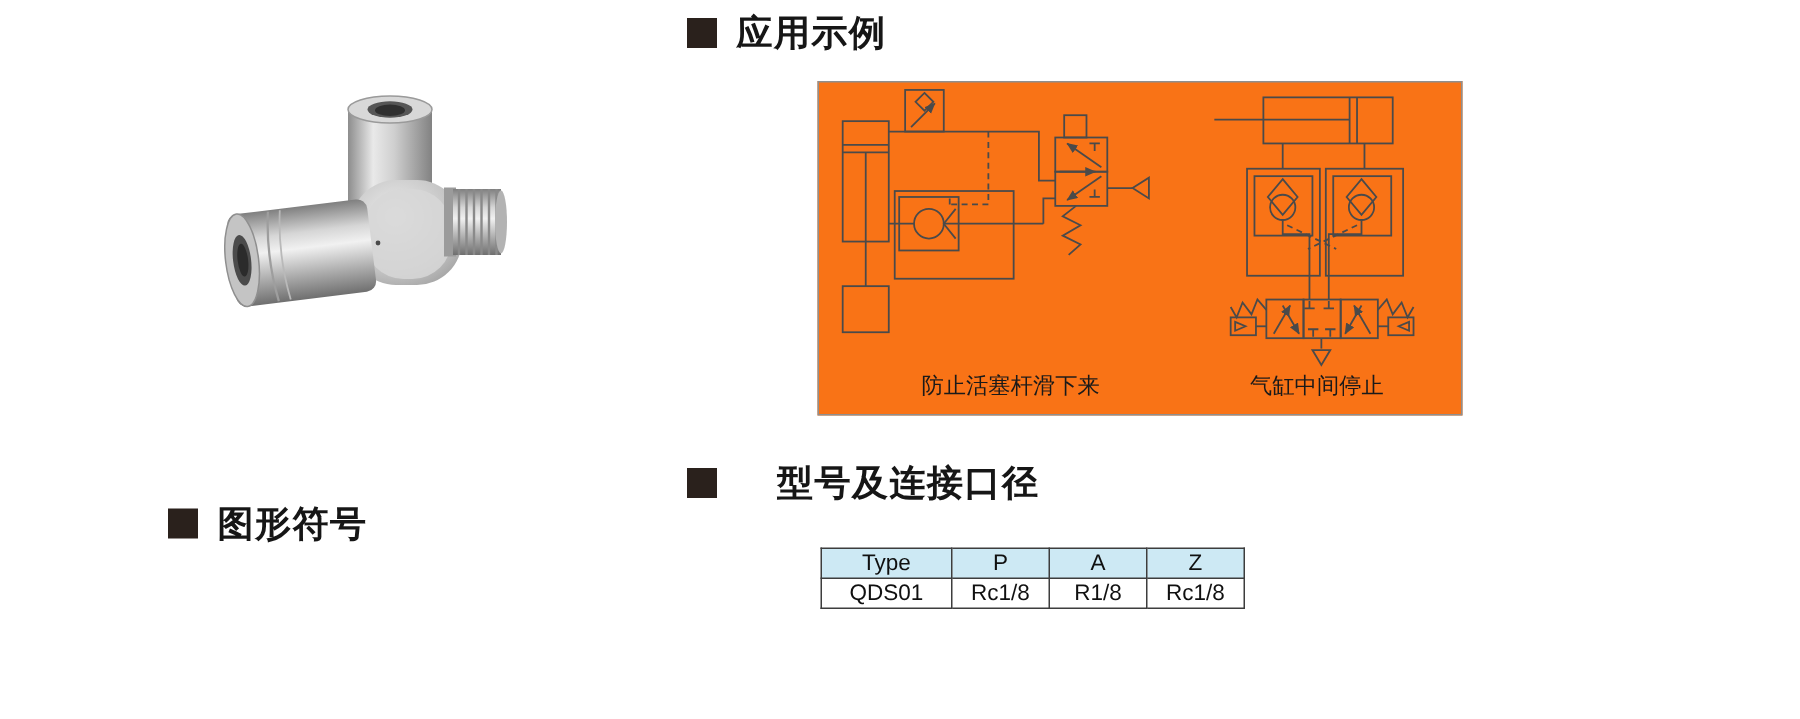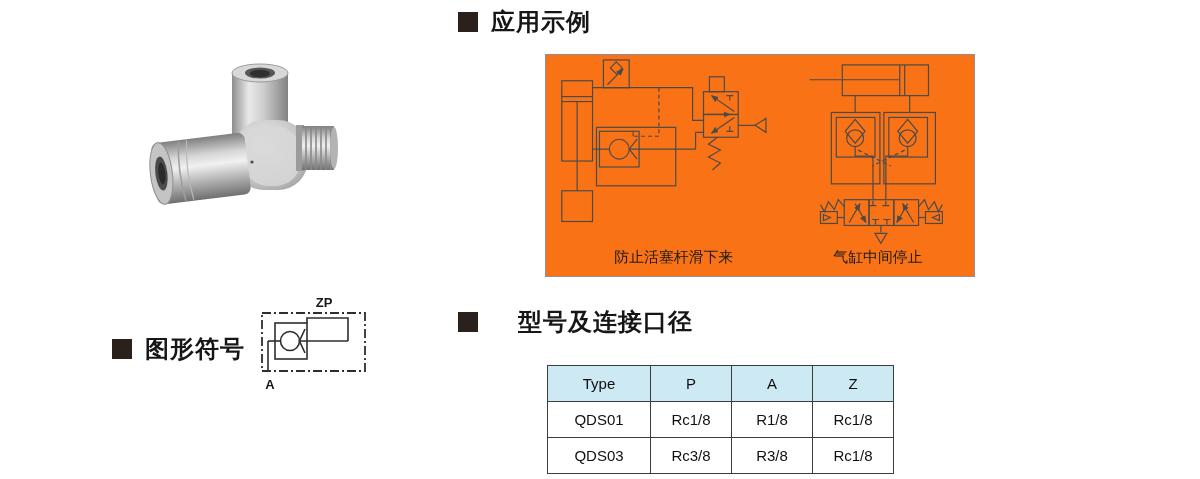--- a/index.html
+++ b/index.html
@@ -22,21 +22,21 @@
   .circuit-box svg{display:block;width:100%;height:100%;}
   
   .photo{position:absolute;left:148px;top:62px;width:196px;height:156px;}
   .photo svg{display:block;width:100%;height:100%;}
   
   .symbol{position:absolute;left:253px;top:294px;width:148px;height:104px;}
   .symbol svg{display:block;width:100%;height:100%;}
   
   .spec{position:absolute;left:547px;top:365px;border-collapse:collapse;table-layout:fixed;}
   .spec th,.spec td{
-    border:1px solid #3d3d3d;height:19px;padding:8px;text-align:center;
+    border:1px solid #3d3d3d;height:19px;padding:0;text-align:center;
     font-size:15px;font-weight:400;color:#101010;line-height:19px;
   }
   .spec th{background:#cde9f4;}
   .col-type{width:86px;} .col-p{width:64px;} .col-a{width:64px;} .col-z{width:64px;}
   svg text{font-family:"Liberation Sans","DejaVu Sans",sans-serif;}
 </style>
 </head>
 <body>
 
 <div class="stage">
@@ -214,36 +214,20 @@
       <text x="128" y="209" font-size="15" fill="#1a1a1a" text-anchor="middle">防止活塞杆滑下来</text>
       <text x="334" y="209" font-size="15" fill="#1a1a1a" text-anchor="middle">气缸中间停止</text>
     </svg>
   </div>
 
   <div class="sec" id="sec-symbol">
     <span class="sq"></span>
     <span class="t">图形符号</span>
   </div>
 
-  <div class="symbol">
-    <svg viewBox="0 0 148 104">
-      <g stroke="#2e2e2e" stroke-width="1.6" fill="none">
-        <rect x="9" y="19" width="103" height="58" stroke-dasharray="9 3 2 3" stroke-width="1.8"></rect>
-        <rect x="22" y="29" width="32" height="36"></rect>
-        <circle cx="37" cy="47" r="9.5"></circle>
-        <polyline points="52,35 46.5,47 52,59"></polyline>
-        <line x1="15" y1="47" x2="27.5" y2="47"></line>
-        <line x1="46.5" y1="47" x2="95" y2="47"></line>
-        <polyline points="95,47 95,24 54,24 54,29"></polyline>
-        <line x1="15" y1="47" x2="15" y2="77"></line>
-      </g>
-      <text x="71" y="13" font-size="13" font-weight="600" fill="#161616" text-anchor="middle">ZP</text>
-      <text x="17" y="95" font-size="13" font-weight="600" fill="#161616" text-anchor="middle">A</text>
-    </svg>
-  </div>
 
   <div class="sec" id="sec-model">
     <span class="sq"></span>
     <span class="t">型号及连接口径</span>
   </div>
 
   <table class="spec">
     <thead>
       <tr>
         <th class="col-type">Type</th>
@@ -252,22 +236,16 @@
         <th class="col-z">Z</th>
       </tr>
     </thead>
     <tbody>
       <tr>
         <td>QDS01</td>
         <td>Rc1/8</td>
         <td>R1/8</td>
         <td>Rc1/8</td>
       </tr>
-      <tr>
-        <td>QDS03</td>
-        <td>Rc3/8</td>
-        <td>R3/8</td>
-        <td>Rc1/8</td>
-      </tr>
     </tbody>
   </table>
 
 </div>
 
 </body></html>

